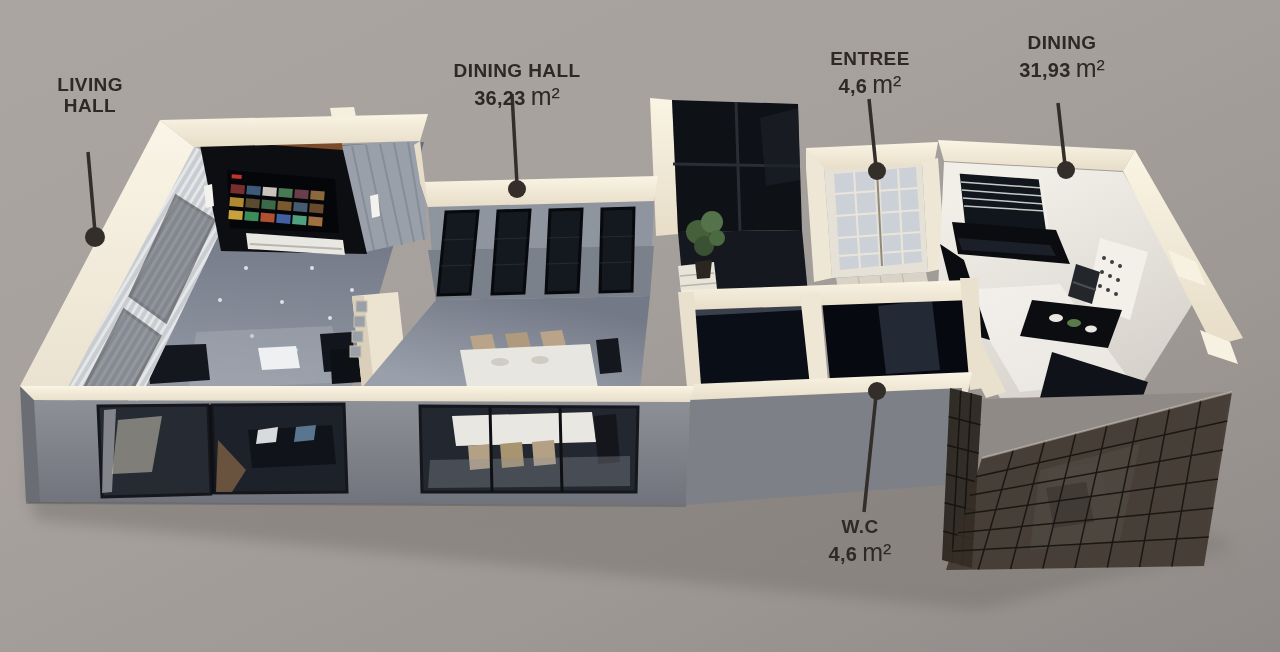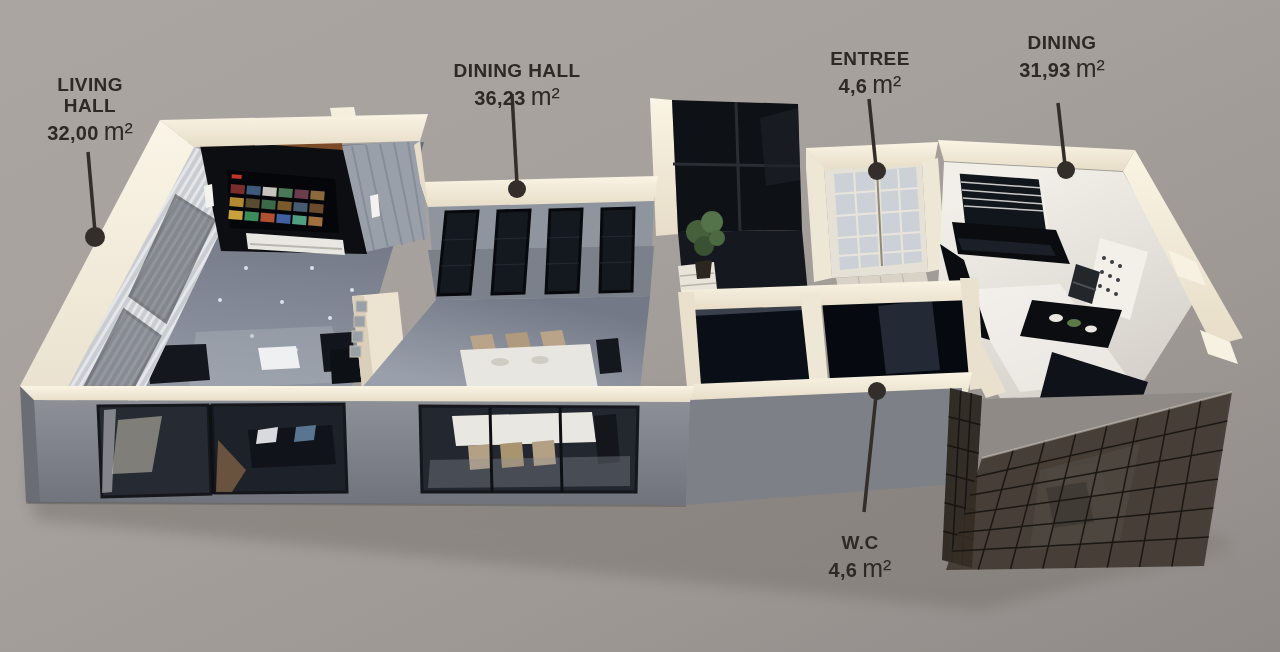--- a/index.html
+++ b/index.html
@@ -368,23 +368,20 @@
           <circle cx="877" cy="391" r="9" stroke="none"></circle>
     </g>
   </g>
 </svg>
 
 <div class="room-label" style="left:20px;top:74px;width:140px;">
   <div class="room-name">
     <div>LIVING</div>
     <div>HALL</div>
   </div>
-  <div class="room-area">
-    <span class="num">32,00</span><span class="unit">m²</span>
-  </div>
 </div>
 
 <div class="room-label" style="left:437px;top:60px;width:160px;">
   <div class="room-name">
     <div>DINING HALL</div>
 
   </div>
   <div class="room-area">
     <span class="num">36,23</span><span class="unit">m²</span>
   </div>
@@ -403,21 +400,21 @@
 <div class="room-label" style="left:1000px;top:32px;width:124px;">
   <div class="room-name">
     <div>DINING</div>
 
   </div>
   <div class="room-area">
     <span class="num">31,93</span><span class="unit">m²</span>
   </div>
 </div>
 
-<div class="room-label" style="left:798px;top:516px;width:124px;margin-top:16px;">
+<div class="room-label" style="left:798px;top:516px;width:124px;">
   <div class="room-name">
     <div>W.C</div>
 
   </div>
   <div class="room-area">
     <span class="num">4,6</span><span class="unit">m²</span>
   </div>
 </div>
 
 </div>

